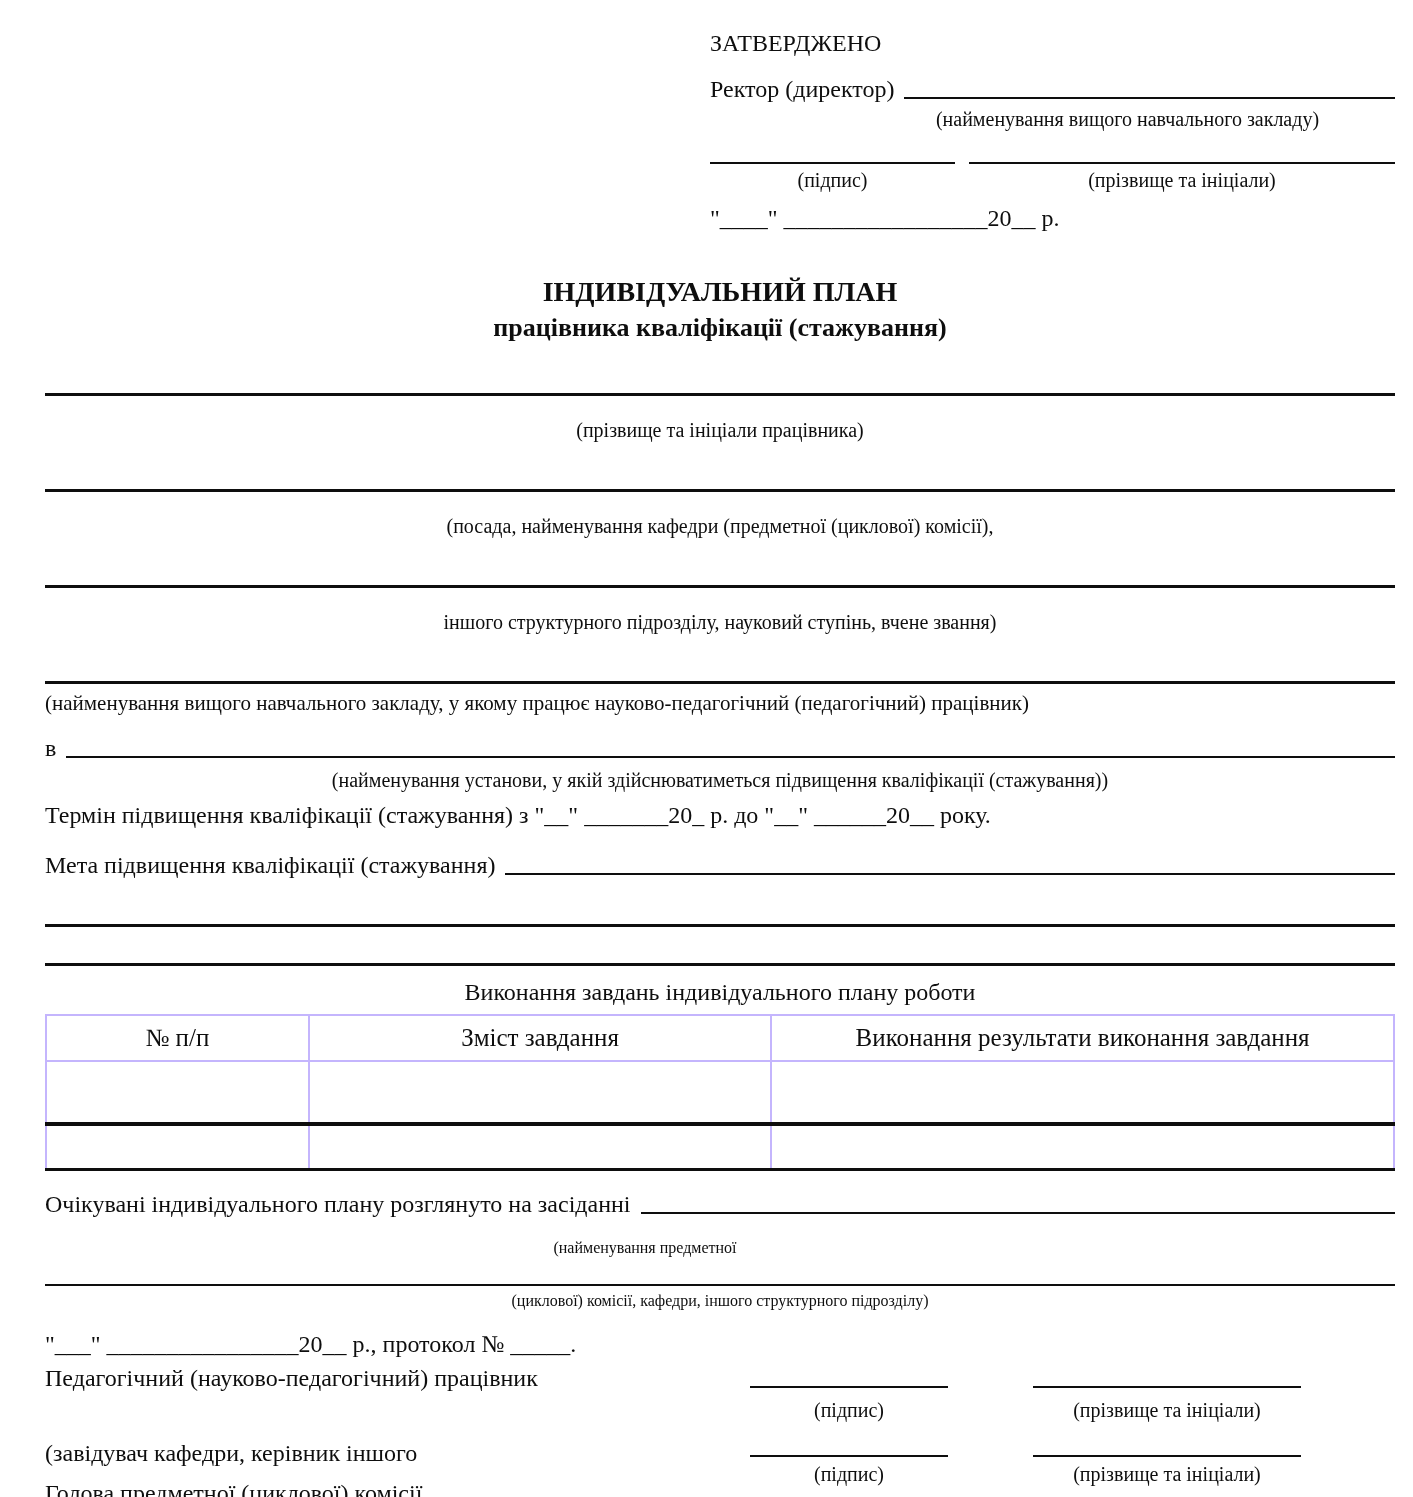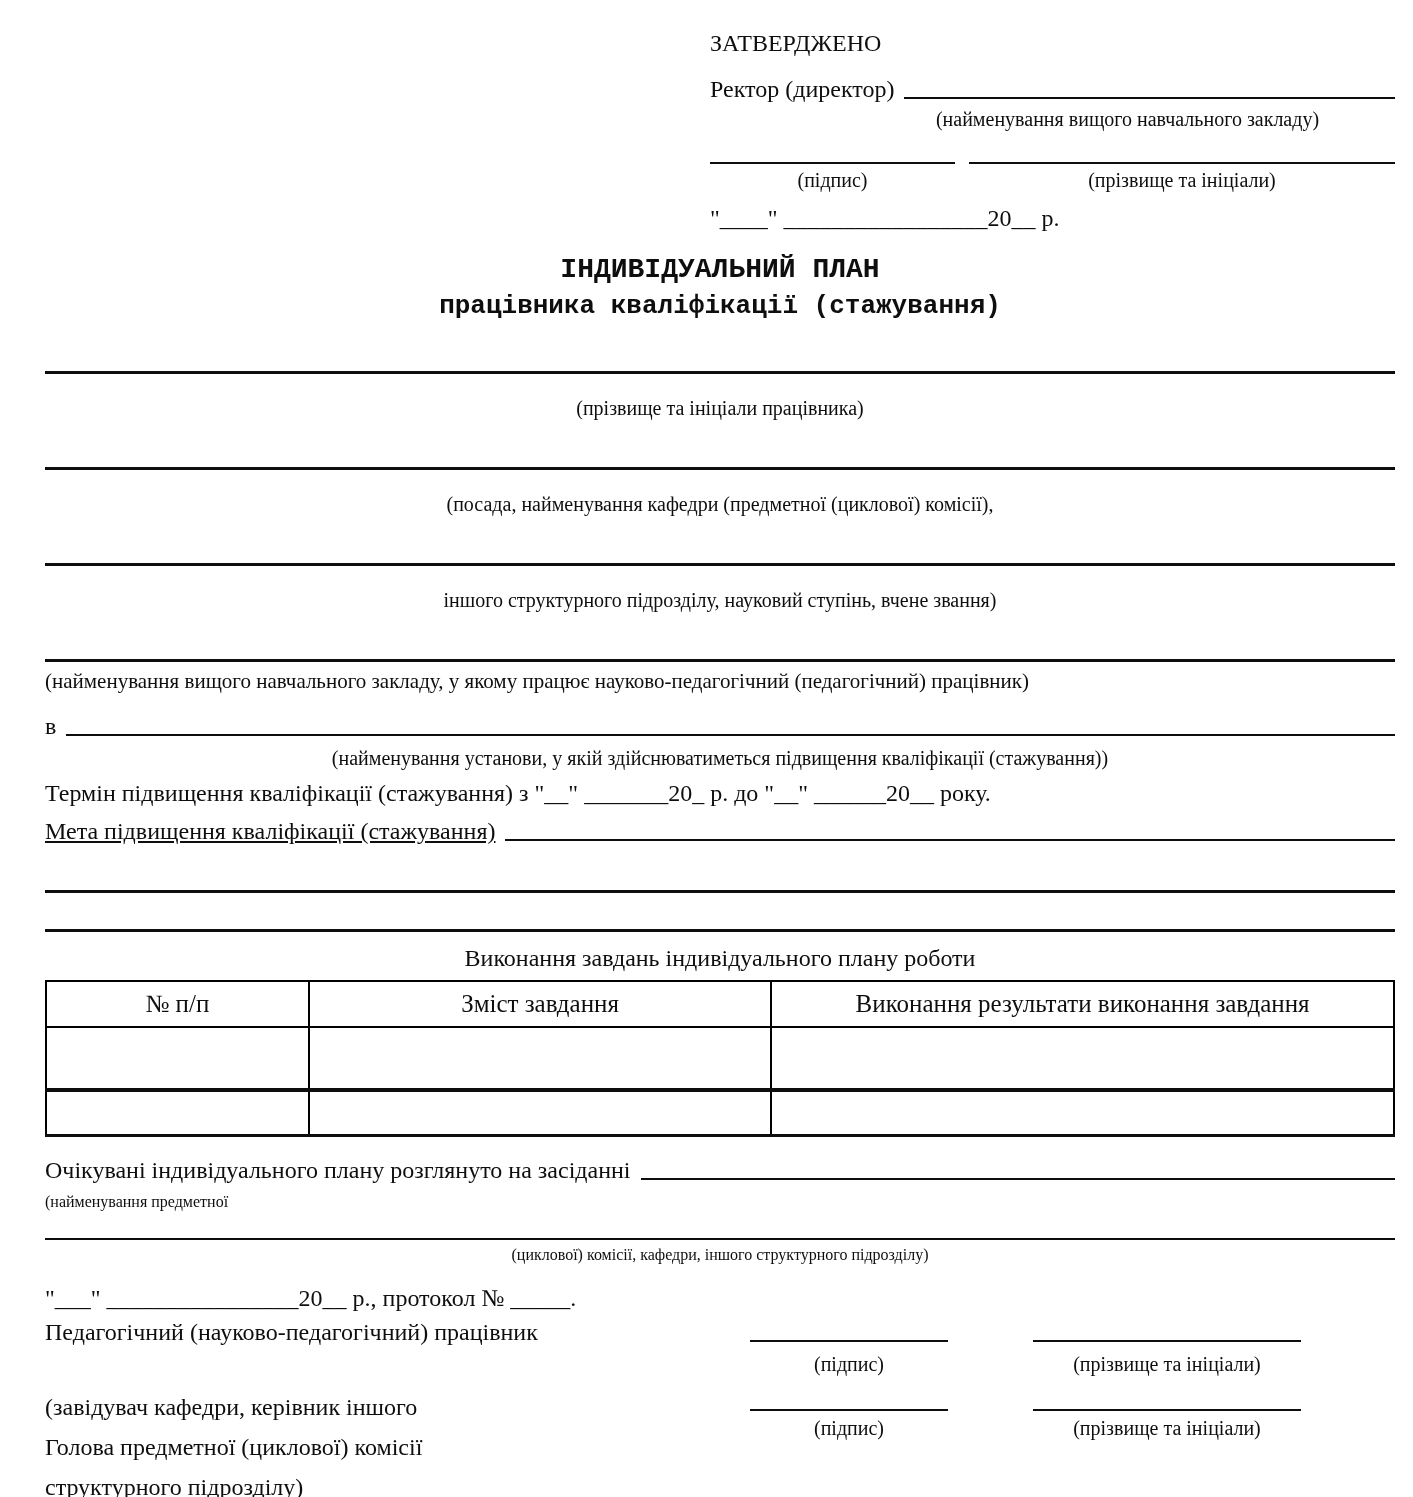--- a/index.html
+++ b/index.html
@@ -32,52 +32,52 @@
   .appr-lines .l1 { width: 245px; border-bottom: 2px solid #0e0e0e; height: 0; }
   .appr-lines .gap { width: 14px; }
   .appr-lines .l2 { flex: 1; border-bottom: 2px solid #0e0e0e; height: 0; }
   .appr-caps { display: flex; margin-top: 3px; }
   .appr-caps .c1 { width: 245px; text-align: center; }
   .appr-caps .gap { width: 14px; }
   .appr-caps .c2 { flex: 1; text-align: center; }
   .appr-date { margin-top: 8px; }
 
   
-  .doc-title { text-align: center; margin-top: 16px; font-family: Liberation Mono, monospace; }
+  .doc-title { text-align: center; margin-top: 38px; }
   .doc-title .l1 { font-size: 28px; font-weight: bold; line-height: 38px; }
   .doc-title .l2 { font-size: 26px; font-weight: bold; line-height: 34px; }
 
   
   .fg-rule1 { margin-top: 48px; }
   .fg-cap   { margin-top: 21px; }
   .fg-rule  { margin-top: 46px; }
   .inst-long-cap { font-size: 21px; line-height: 28px; margin-top: 5px; }
 
   .in-row { margin-top: 14px; }
   .host-cap { margin-top: 2px; }
   .term-line { margin-top: 5px; }
-  .goal-row { margin-top: 4px; text-decoration: underline; }
+  .goal-row { margin-top: 16px; }
 
   .blank1 { margin-top: 42px; }
   .blank2 { margin-top: 36px; }
 
   
   .tbl-title { margin-top: 9px; text-align: center; }
   table.tasks { width: 100%; border-collapse: collapse; margin-top: 5px; table-layout: fixed; font-size: 25px; }
-  table.tasks th, table.tasks td { border: 2px solid #000000; padding: 2px 6px; }
+  table.tasks th, table.tasks td { border: 2px solid #c4b5fd; padding: 2px 6px; }
   table.tasks th { font-weight: normal; text-align: center; height: 40px; }
   table.tasks col.c1 { width: 19.5%; }
   table.tasks col.c2 { width: 34.3%; }
   table.tasks col.c3 { width: 46.2%; }
   table.tasks tr.r1 td { height: 56px; border-bottom: 4px solid #0e0e0e; }
   table.tasks tr.r2 td { height: 38px; border-bottom: 3px solid #0e0e0e; }
 
   
   .review-row { margin-top: 16px; }
-  .review-cap1 { text-align: left; padding-right: 150px; margin-top: 4px; }
+  .review-cap1 { text-align: center; padding-right: 150px; margin-top: 16px; }
   .review-rule { margin-top: 26px; border-bottom-width: 2px; }
   .review-cap2 { margin-top: 4px; }
   .protocol-line { margin-top: 16px; }
 
   
   .sig-grid { display: grid; grid-template-columns: 705px 198px 85px 268px 1fr; align-items: end; }
   .sig-grid.first { }
   .sig-grid .sline { height: 0; border-bottom: 2px solid #0e0e0e; margin-bottom: 7px; align-self: end; }
   .sig-caps-grid { display: grid; grid-template-columns: 705px 198px 85px 268px 1fr; margin-top: 2px; }
   .head-block { margin-top: 10px; display: grid; grid-template-columns: 705px 198px 85px 268px 1fr; align-items: start; }

